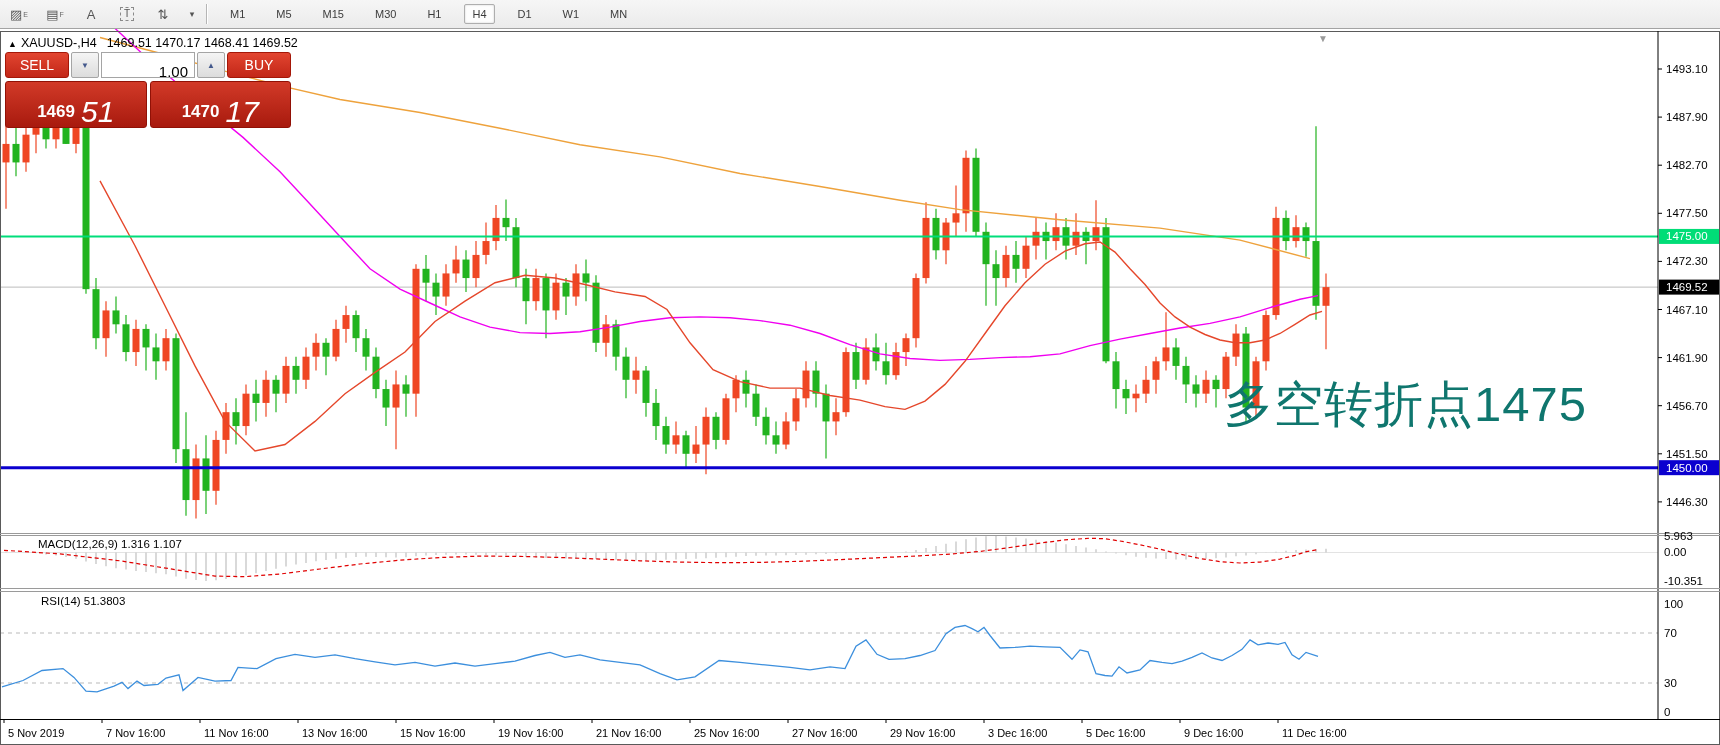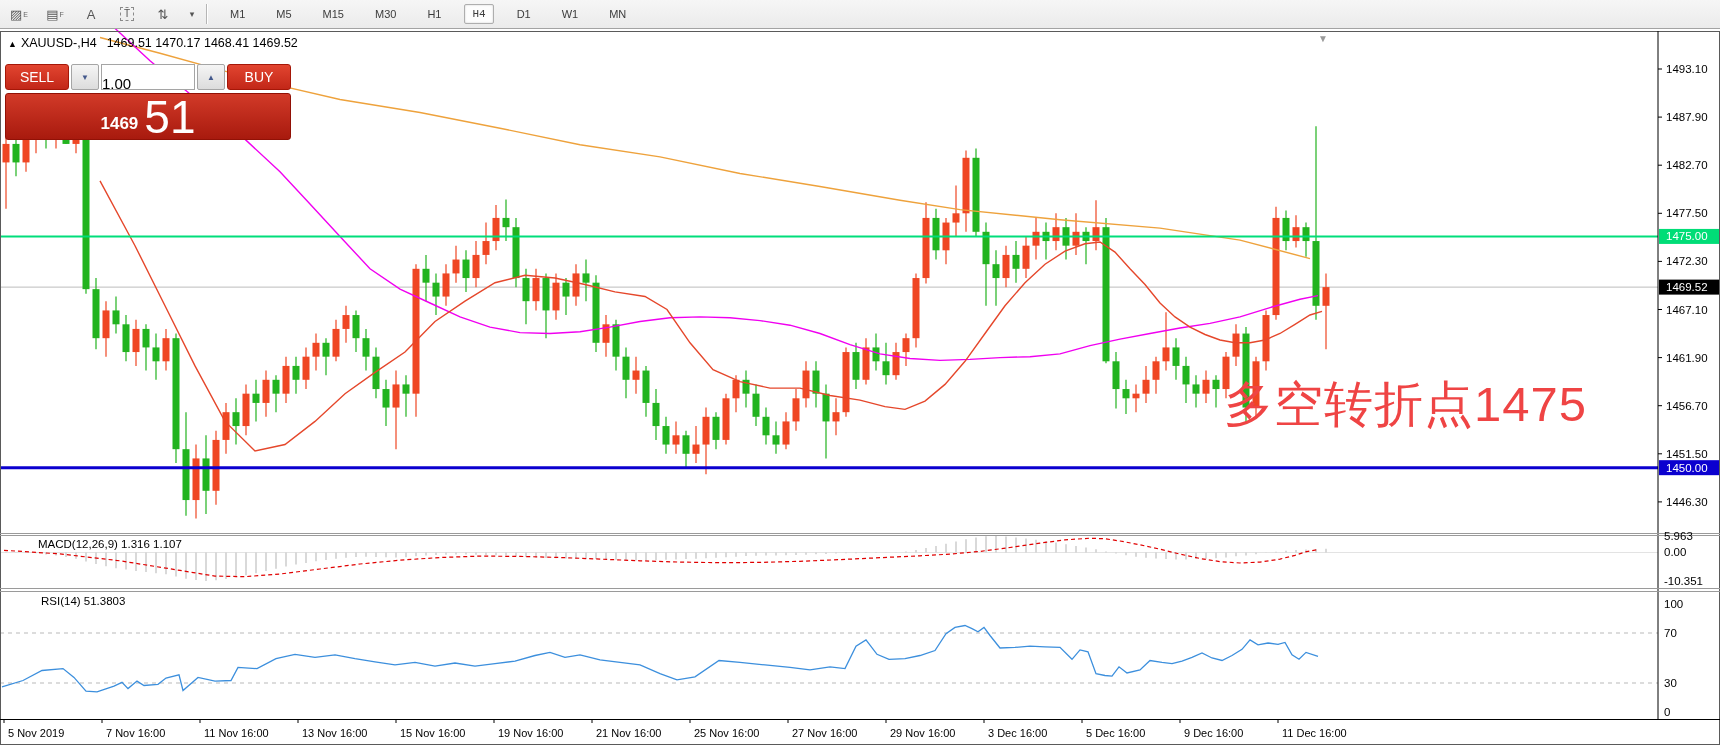--- a/index.html
+++ b/index.html
@@ -10,39 +10,39 @@
            background:linear-gradient(#f6f6f6,#ebebeb);border-bottom:1px solid #a3a3a3;
            display:flex;align-items:center;gap:2px;padding-left:6px;box-sizing:border-box;z-index:5;}
   .tbtn{display:inline-flex;align-items:center;justify-content:center;height:22px;min-width:24px;
         color:#555;font-size:13px;cursor:default;border:1px solid transparent;border-radius:2px;}
   .tbtn sub{font-size:7px;color:#666;margin-left:1px;}
   .tbtn .boxed{border:1px dashed #8a8a8a;font-size:10px;padding:0 3px;line-height:12px;color:#555;}
   .caret{font-size:9px;color:#555;min-width:10px;}
   .tb-sep{width:1px;height:20px;background:#b5b5b5;margin:0 8px 0 6px;border-right:1px solid #fff;}
   .tf-group{display:flex;align-items:center;gap:15px;margin-left:4px;}
   .tf-btn{padding:3px 7px;font-size:11px;color:#3c3c3c;border:1px solid transparent;border-radius:2px;}
-  .tf-btn.active{background:#fdfdfd;border:1px solid #aeaeae;box-shadow:inset 0 0 2px #ccc;font-family:Liberation Mono, monospace;}
+  .tf-btn.active{background:#fdfdfd;border:1px solid #aeaeae;box-shadow:inset 0 0 2px #ccc;}
   
   .chart-title{position:absolute;left:8px;top:36px;z-index:4;font-size:12.5px;color:#000;}
   .chart-title .tri{font-size:9px;margin-right:4px;}
   .chart-title .sym{margin-right:10px;margin-top:14px;}
-  .trade-panel{position:absolute;left:5px;top:64px;width:286px;z-index:4;}
+  .trade-panel{position:absolute;left:5px;top:52px;width:286px;z-index:4;}
   .tp-row1{display:flex;height:26px;gap:2px;}
   .sell-btn,.buy-btn{flex:0 0 62px;background:linear-gradient(#e24530,#c2structured2718);
         background:linear-gradient(#e24530,#c22718);color:#fff;display:flex;align-items:center;
         justify-content:center;font-size:14px;border-radius:3px;border:1px solid #a51708;}
   .spin{width:26px;background:linear-gradient(#f5f5f5,#dcdcdc);border:1px solid #a5a5a5;
         color:#44598c;font-size:8px;display:flex;align-items:center;justify-content:center;border-radius:2px;}
-  .vol-input{flex:1;min-width:0;text-align:left;font-size:15px;padding:12px 6px 0 0;border:1px solid #a5a5a5;
+  .vol-input{flex:1;min-width:0;text-align:right;font-size:15px;padding:12px 6px 0 0;border:1px solid #a5a5a5;
         font-family:"Liberation Sans",sans-serif;color:#000;}
   .tp-row2{display:flex;gap:3px;margin-top:3px;height:47px;}
   .price-box{flex:1;background:linear-gradient(#d23a28,#a81a0e);border:1px solid #911106;border-radius:3px;
         color:#fff;display:flex;align-items:flex-end;justify-content:center;padding-bottom:1px;gap:6px;}
   .pb-small{font-size:17px;font-weight:700;line-height:1;margin-bottom:6px;}
-  .pb-big{font-size:46px;font-weight:400;line-height:0.92;}
+  .pb-big{font-size:30px;font-weight:400;line-height:0.92;font-style:italic;}
   .annotation{position:absolute;left:1224px;top:372px;z-index:4;font-size:49px;letter-spacing:1px;
         font-weight:400;white-space:nowrap;}
   .ind-label{position:absolute;left:6px;z-index:4;font-size:11.5px;color:#000;}
   #macd-label{top:538px;padding-left:32px;}
   #rsi-label{top:595px;padding-left:35px;}
   .shift-marker{position:absolute;left:1318px;top:33px;z-index:3;color:#9a9a9a;font-size:10px;}
   svg{position:absolute;left:0;top:0;z-index:1;}
   svg text{font-family:"Liberation Sans",sans-serif;}
 </style>
 </head>
@@ -581,19 +581,23 @@
     <div class="spin">▼</div>
     <input class="vol-input" value="1.00" style="">
     <div class="spin">▲</div>
     <div class="buy-btn">BUY</div>
   </div>
   <div class="tp-row2">
     <div class="price-box">
       <span class="pb-small">1469</span>
       <span class="pb-big">51</span>
     </div>
+    <div class="price-box">
+      <span class="pb-small">1470</span>
+      <span class="pb-big">17</span>
+    </div>
   </div>
 </div>
 
-<div class="annotation" style="color: #ef4444;">多空转折点1475</div>
+<div class="annotation" style="color: #0f766e;">多空转折点1475</div>
 <div class="ind-label" id="macd-label">MACD(12,26,9) 1.316 1.107</div>
 <div class="ind-label" id="rsi-label">RSI(14) 51.3803</div>
 <div class="shift-marker">▼</div>
 
 </body></html>

